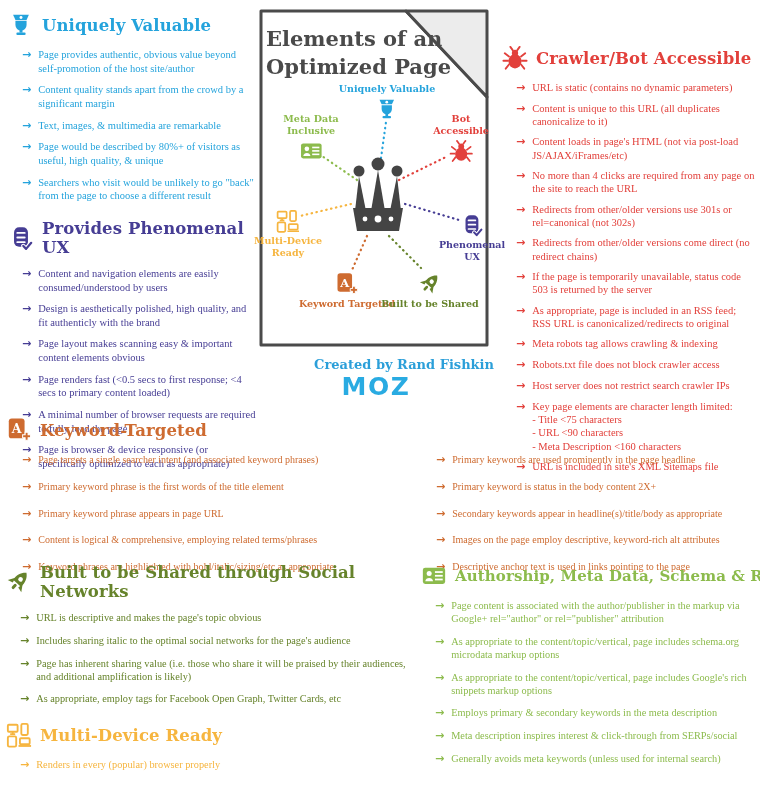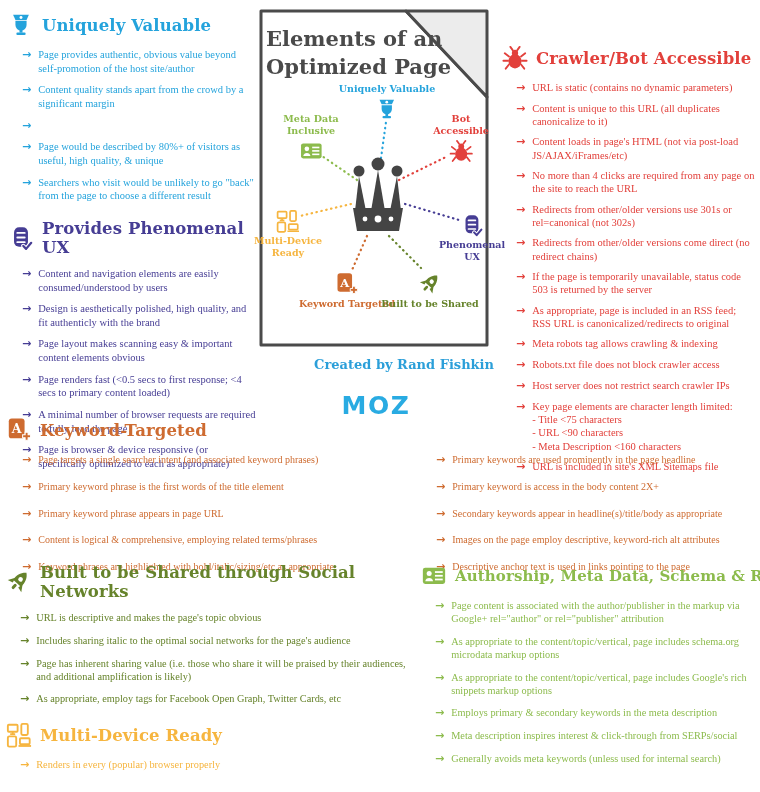--- a/index.html
+++ b/index.html
@@ -38,21 +38,21 @@
   .pagebox{position:relative;width:236px;height:340px;}
   .pagebox svg.base{position:absolute;left:0;top:0;}
   .ptitle{position:absolute;top:17px;left:8px;width:192px;
           font-size:21px;font-weight:bold;color:#4A4A4A;line-height:1.35;}
   .dnode{position:absolute;transform:translate(-50%,-50%);display:flex;flex-direction:column;
          align-items:center;gap:2px;width:max-content;}
   .dlabel{font-size:9.5px;font-weight:bold;text-align:center;line-height:1.25;}
   .dicon{width:24px;height:24px;display:inline-block;}
   .dicon svg{width:24px;height:24px;display:block;}
   .credit{margin-top:9px;text-align:right;font-size:13px;font-weight:bold;color:#2B9FD9;}
-  .mozlogo{margin-top:19px;text-align:center;font-family:"DejaVu Sans","Liberation Sans",sans-serif;
+  .mozlogo{margin-top:0;text-align:center;font-family:"DejaVu Sans","Liberation Sans",sans-serif;
            font-weight:800;font-size:25px;letter-spacing:1.5px;color:#29ABE2;}
 </style>
 </head>
 <body>
 
 <div id="col-left" class="col">
 
   <section class="sec c-blue">
     <div class="hdr">
       <span class="hicon">
@@ -73,20 +73,21 @@
           <span class="item-text">Page provides authentic, obvious value beyond self-promotion of the host site/author</span>
         </div>
 
         <div class="item">
           <span class="arrow">→</span>
           <span class="item-text">Content quality stands apart from the crowd by a significant margin</span>
         </div>
 
         <div class="item">
           <span class="arrow">→</span>
+          <span class="item-text">Text, images, &amp; multimedia are remarkable</span>
         </div>
 
         <div class="item">
           <span class="arrow">→</span>
           <span class="item-text">Page would be described by 80%+ of visitors as useful, high quality, &amp; unique</span>
         </div>
 
         <div class="item">
           <span class="arrow">→</span>
           <span class="item-text">Searchers who visit would be unlikely to go "back" from the page to choose a different result</span>
@@ -435,21 +436,21 @@
       </div>
     <div class="kw-col right">
 
         <div class="item">
           <span class="arrow">→</span>
           <span class="item-text">Primary keywords are used prominently in the page headline</span>
         </div>
 
         <div class="item">
           <span class="arrow">→</span>
-          <span class="item-text">Primary keyword is access in the body content 2X+</span>
+          <span class="item-text">Primary keyword is status in the body content 2X+</span>
         </div>
 
         <div class="item">
           <span class="arrow">→</span>
           <span class="item-text">Secondary keywords appear in headline(s)/title/body as appropriate</span>
         </div>
 
         <div class="item">
           <span class="arrow">→</span>
           <span class="item-text">Images on the page employ descriptive, keyword-rich alt attributes</span>

